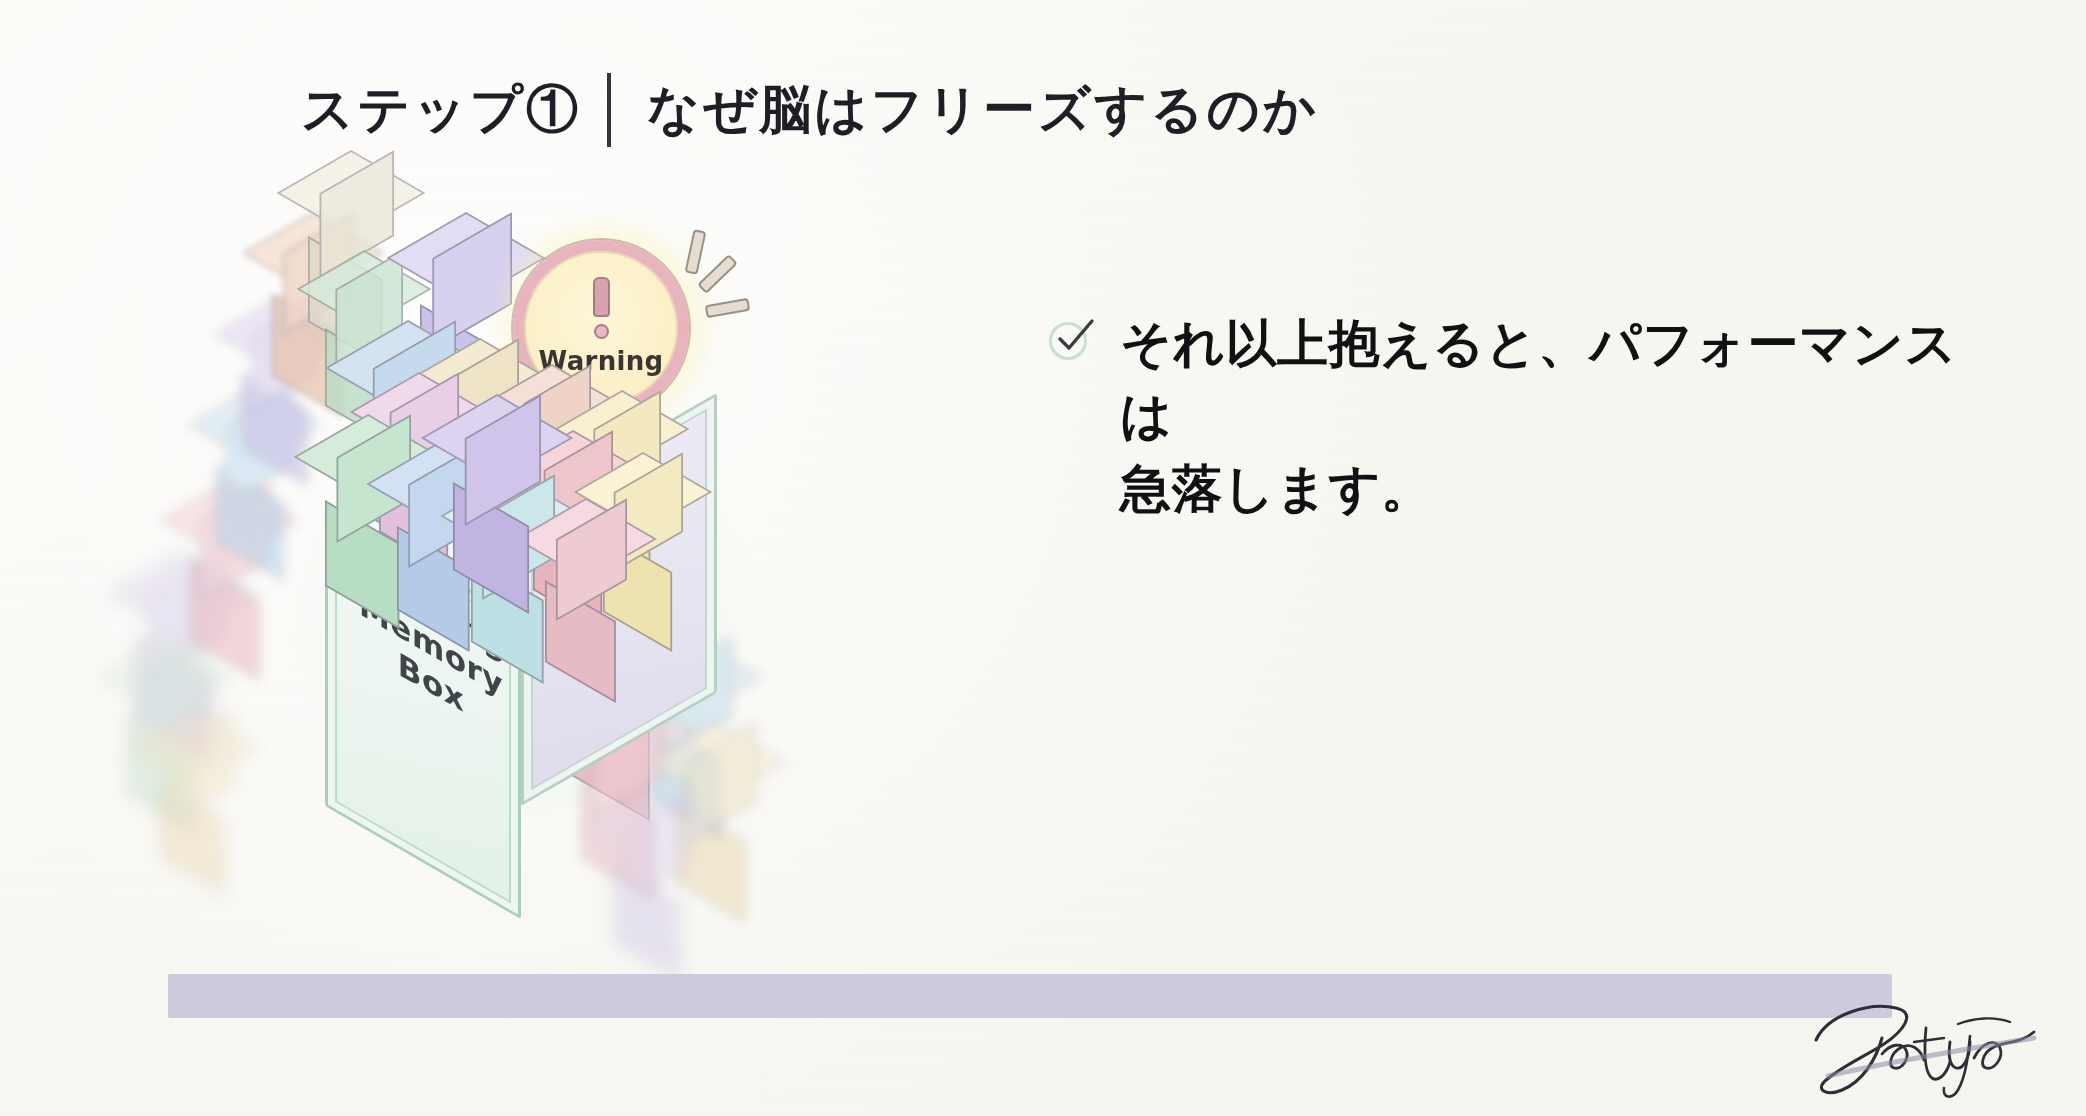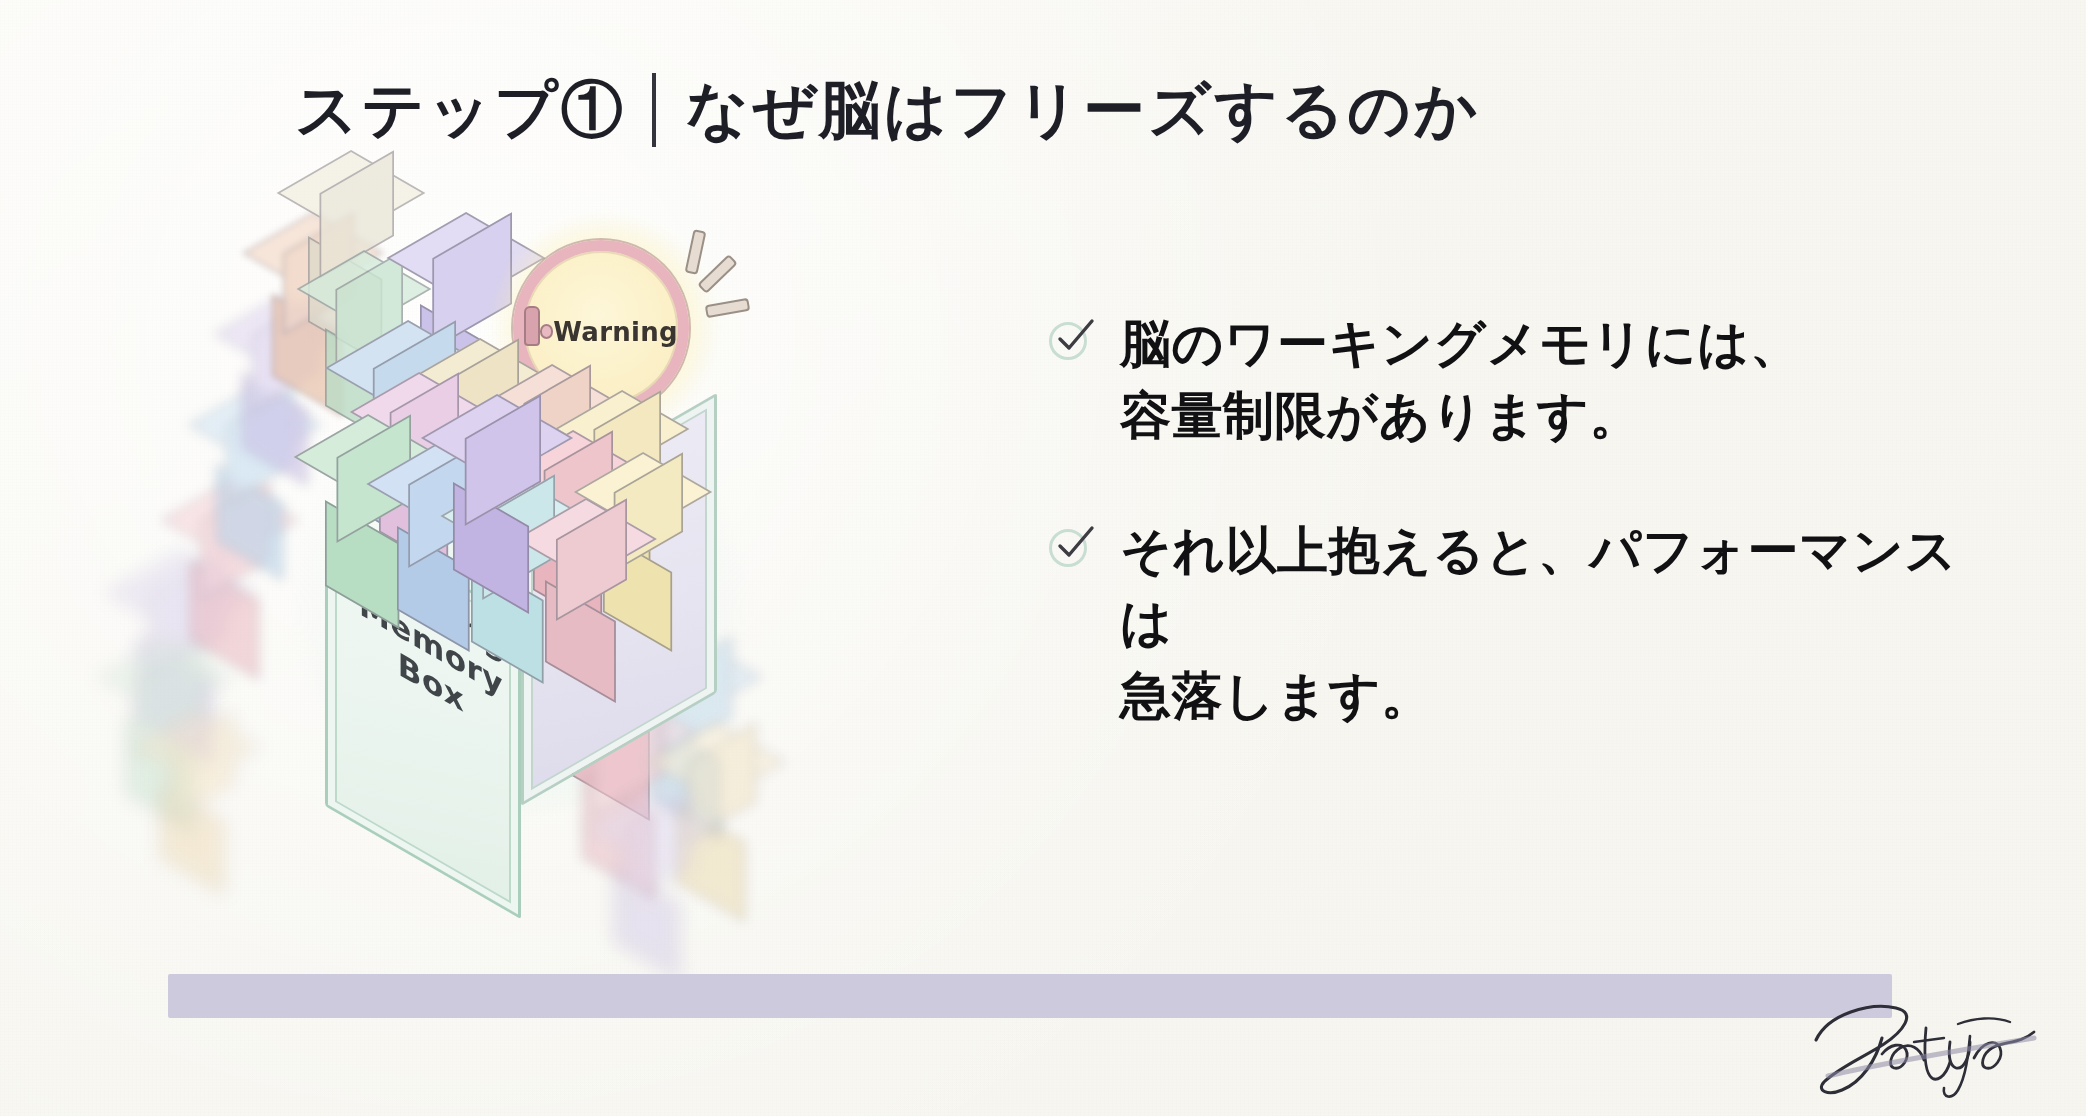--- a/index.html
+++ b/index.html
@@ -38,25 +38,26 @@
     position: absolute;
     left: 295px;
     top: 62px;
     display: flex;
     align-items: center;
     height: 96px;
   }
   .title-main, .title-sub {
     font-family: "Liberation Serif", "DejaVu Serif", serif;
     font-weight: 700;
-    font-size: 62px;
+    font-size: 52px;
     line-height: 1;
     color: #1e1f26;
     letter-spacing: 3px;
     white-space: nowrap;
+    margin-left: 6px;
   }
   .title-divider {
     width: 4px;
     height: 74px;
     background: #33343c;
     margin: 0 30px 0 26px;
     flex: none;
   }
 
   
@@ -162,21 +163,21 @@
   }
   .warn-circle {
     position: absolute; left: 8px; top: 12px;
     width: 176px; height: 176px;
     border-radius: 50%;
     background: radial-gradient(circle at 48% 42%, #fdf6d8 0%, #fbf0c7 62%, #f8ebc0 100%);
     border: 11px solid #e8b4bd;
     box-sizing: border-box;
     box-shadow: 0 0 0 2px rgba(150,110,110,.45), inset 0 0 0 2px rgba(150,110,110,.18);
     display: flex;
-    flex-direction: row;
+    flex-direction: column;
     align-items: center;
     justify-content: center;
   }
   .warn-bang {
     width: 17px; height: 40px;
     background: #d8a3ad;
     border-radius: 6px 6px 4px 4px;
     border: 2px solid #a77d85;
     box-sizing: border-box;
     margin-top: -4px;
@@ -658,30 +659,20 @@
           </div>
         <div class="right">
             <div class="faceR" style="background:#eecad1"></div>
           </div>
       </div>
     </div>
   </div>
 
   <div class="bullets">
 
-    <div class="bullet">
-      <span class="check">
-        <span class="ring"></span>
-        <svg width="46" height="46" viewBox="0 0 46 46" aria-hidden="true">
-          <path d="M8 23 L17 32 L40 5" fill="none" stroke="#3c3c42" stroke-width="3.4" stroke-linecap="round" stroke-linejoin="round"></path>
-        </svg>
-      </span>
-      <span class="bullet-text">脳のワーキングメモリには、
-容量制限があります。</span>
-    </div>
 
 
     <div class="bullet">
       <span class="check">
         <span class="ring"></span>
         <svg width="46" height="46" viewBox="0 0 46 46" aria-hidden="true">
           <path d="M8 23 L17 32 L40 5" fill="none" stroke="#3c3c42" stroke-width="3.4" stroke-linecap="round" stroke-linejoin="round"></path>
         </svg>
       </span>
       <span class="bullet-text">それ以上抱えると、パフォーマンスは

